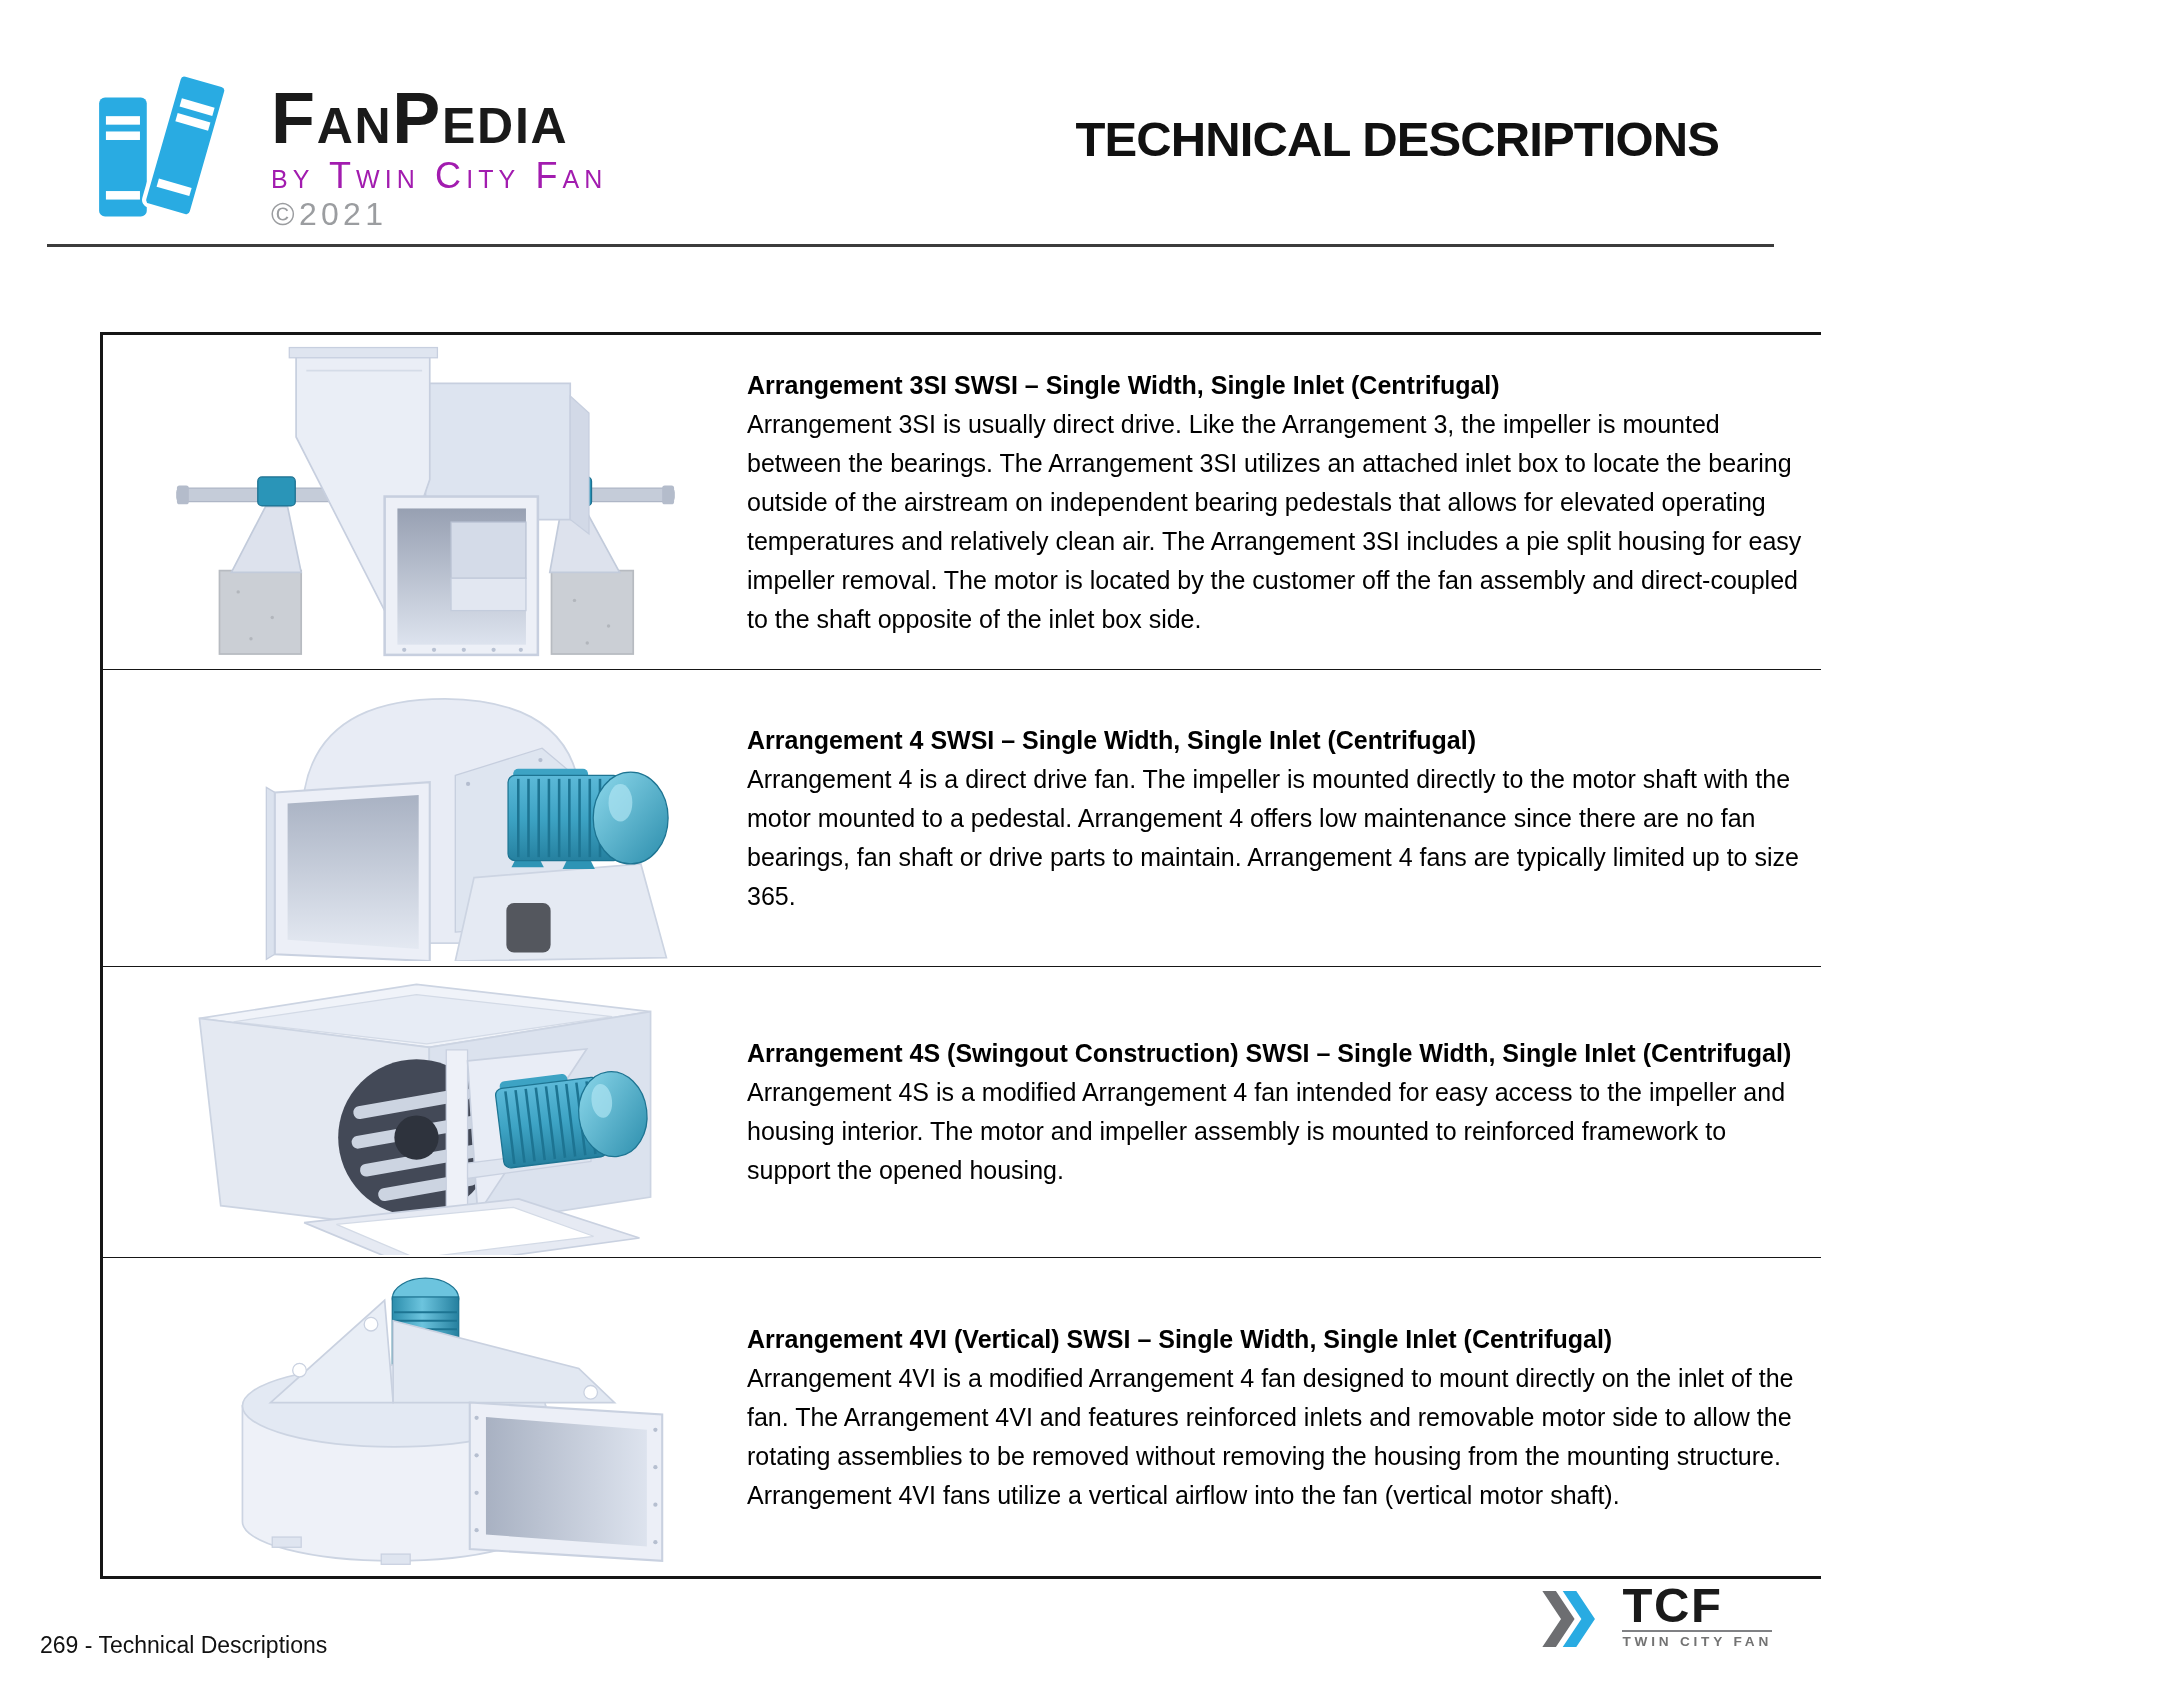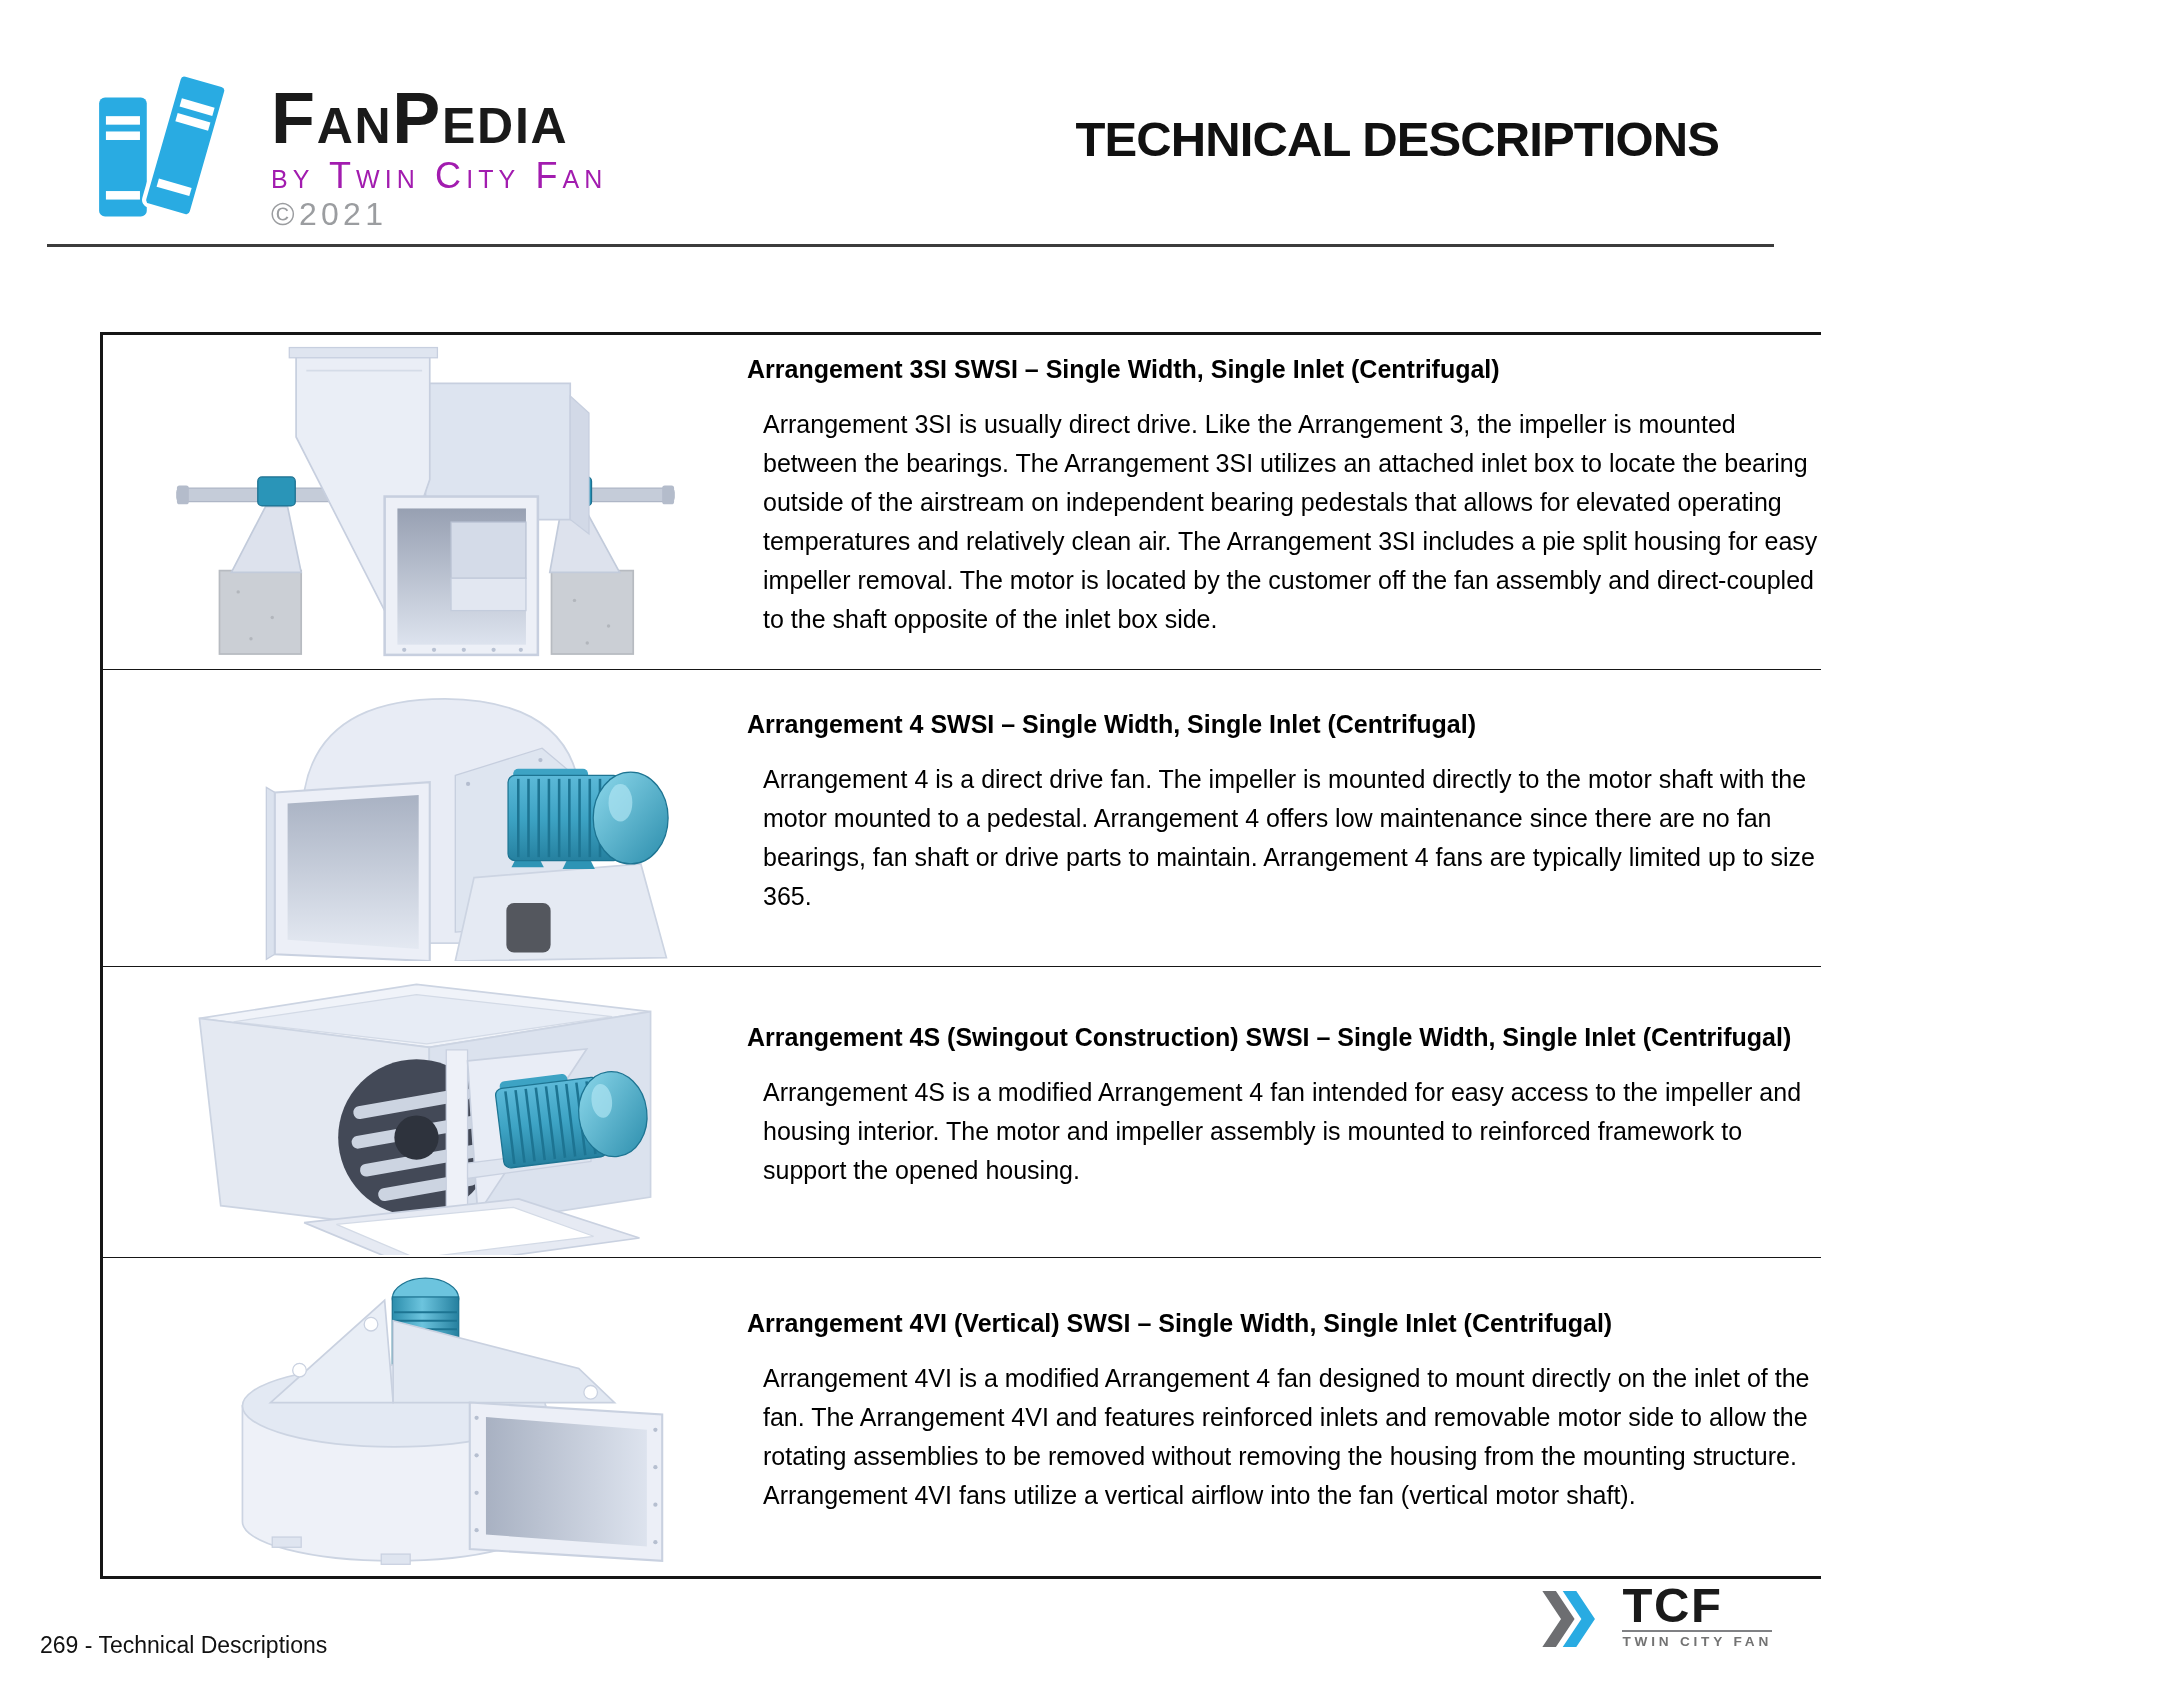--- a/index.html
+++ b/index.html
@@ -23,21 +23,21 @@
              box-sizing:border-box;background:#fff;}
   .arr-row{display:flex;align-items:center;}
   .arr-row + .arr-row{border-top:1.7px solid #161616;}
   .arr-row.r1{height:334px;}
   .arr-row.r2{height:296px;}
   .arr-row.r3{height:290px;}
   .arr-row.r4{height:318px;}
   .img-cell{width:644px;flex:none;display:flex;align-items:center;justify-content:center;}
   .text-cell{flex:1;display:flex;flex-direction:column;justify-content:center;padding-right:36px;}
   .arr-heading{margin:0;font-size:25px;line-height:39px;font-weight:700;}
-  .arr-body{margin:16px;font-size:25px;line-height:39px;white-space:pre-line;}
+  .arr-body{margin:0;font-size:25px;line-height:39px;white-space:pre-line;}
 
   
   .footer-left{position:absolute;left:40px;top:1632px;font-size:23px;color:#111;}
   .tcf-logo{position:absolute;right:49px;top:1584px;display:flex;align-items:flex-start;gap:25px;}
   .tcf-chevrons{margin-top:6.8px;}
   .tcf-col{display:flex;flex-direction:column;}
   .tcf-acronym{font-size:49px;line-height:43px;font-weight:800;letter-spacing:1.7px;color:#1a1a1a;}
   .tcf-rule{height:2.6px;background:#808184;margin:2.6px 0 1.7px 0;}
   .tcf-name{font-size:13.6px;font-weight:700;letter-spacing:3.8px;color:#737373;
             text-transform:uppercase;white-space:nowrap;}

